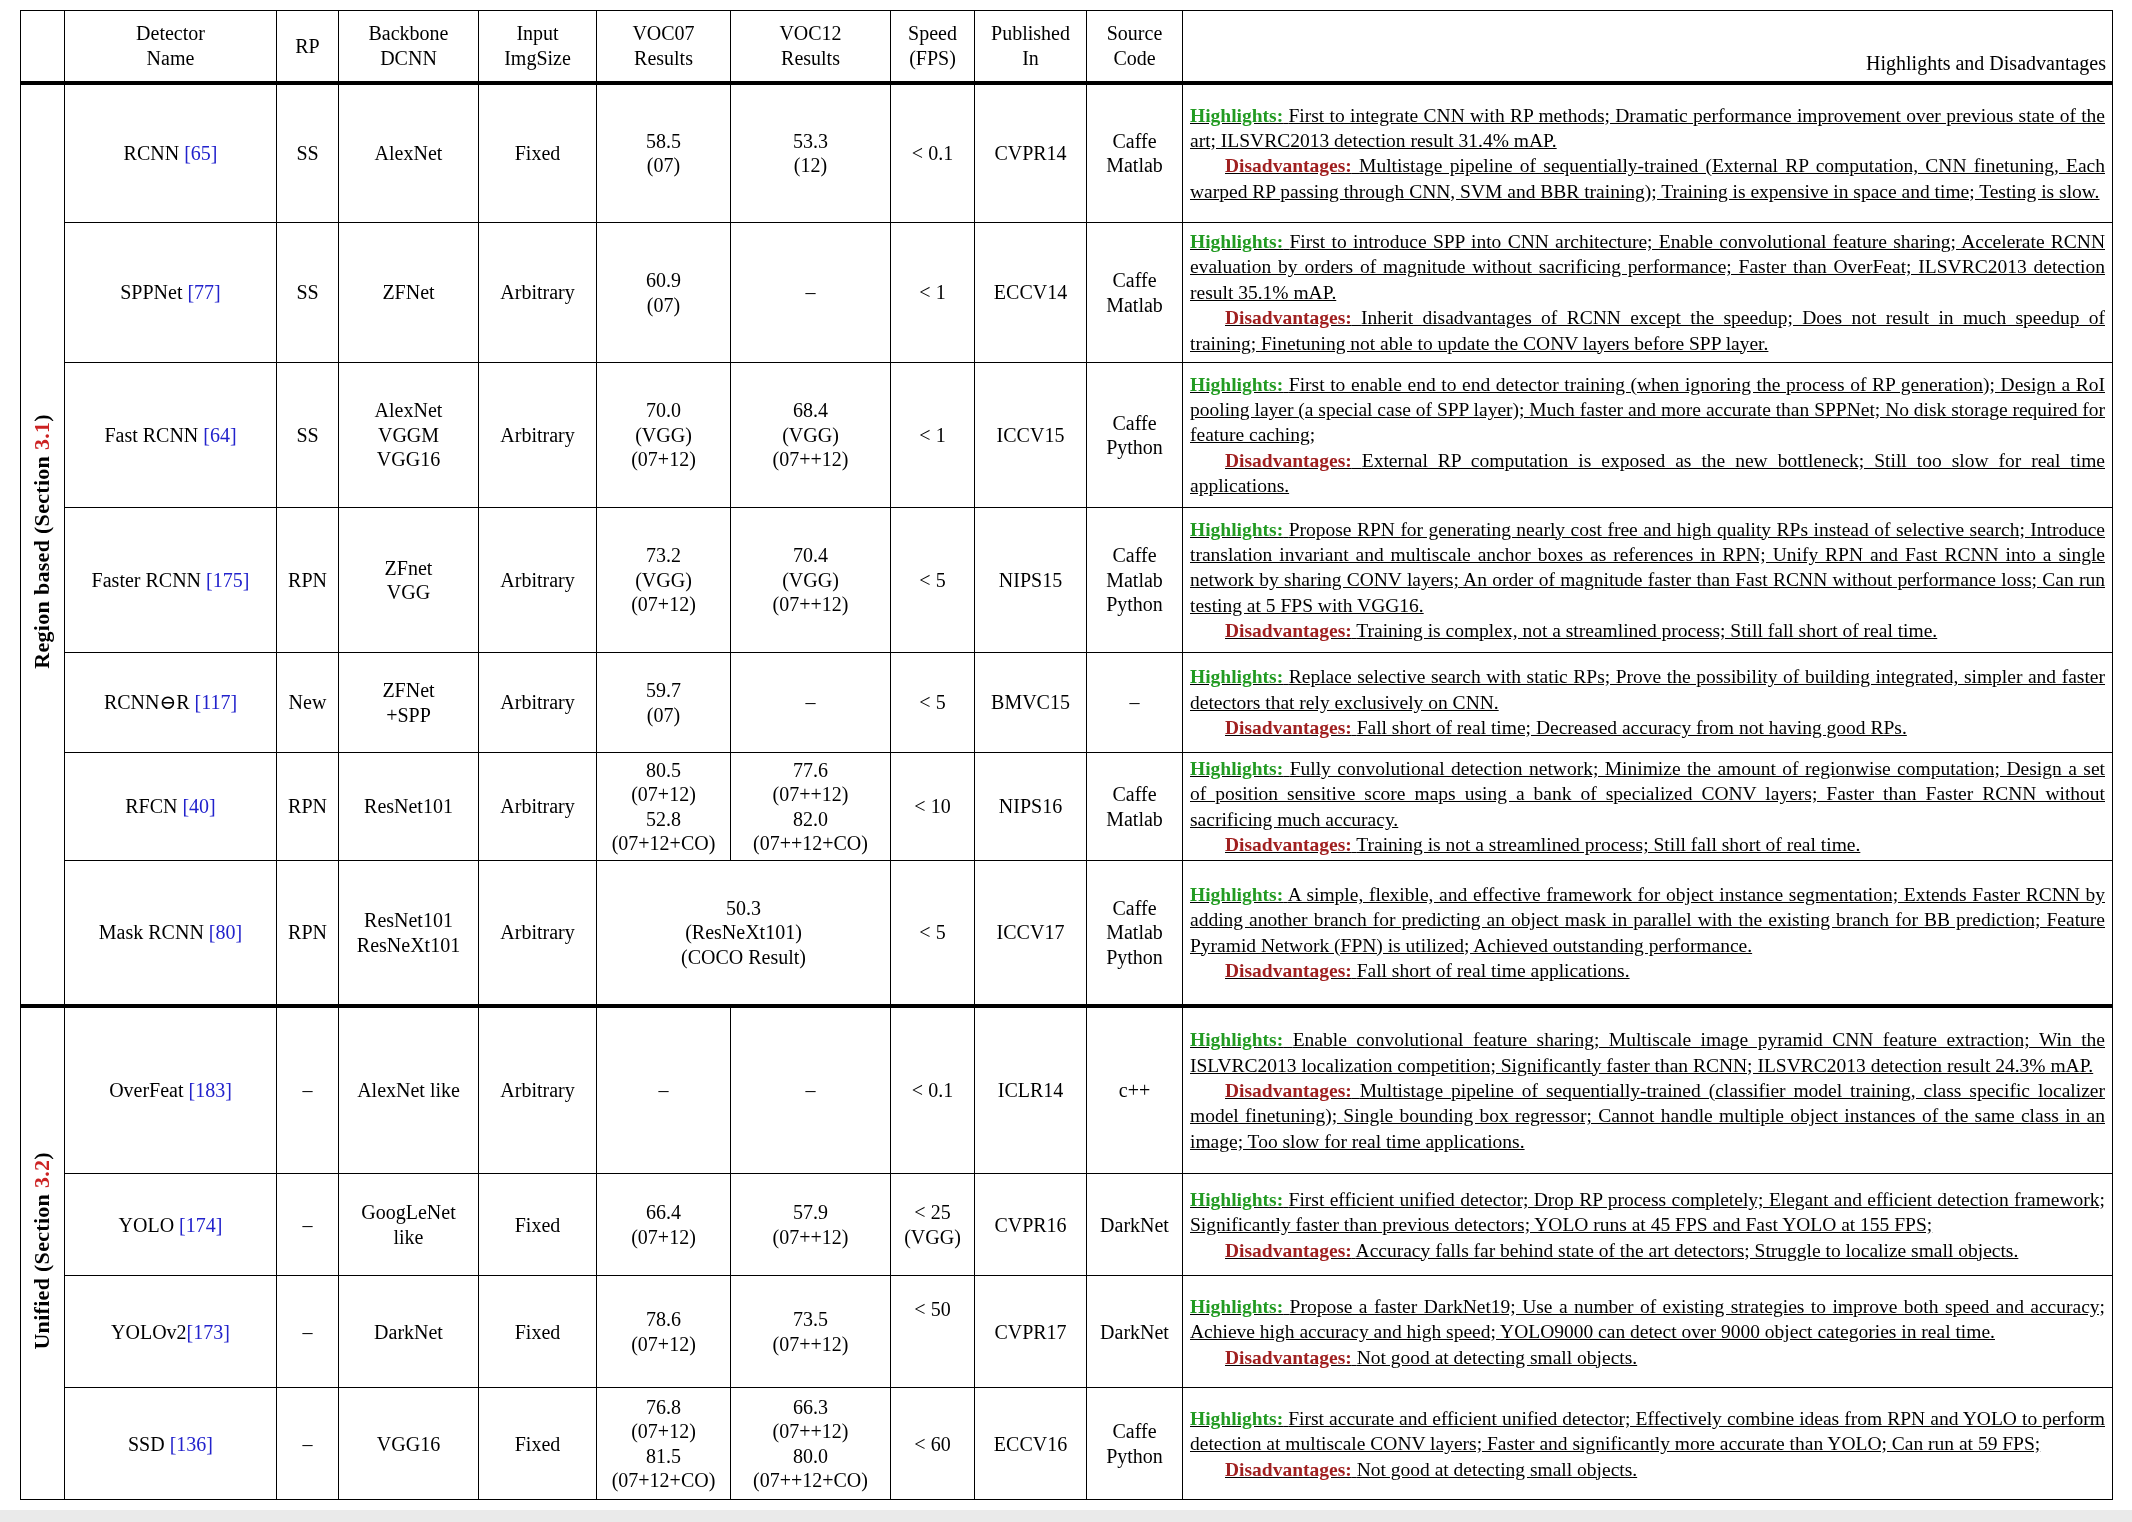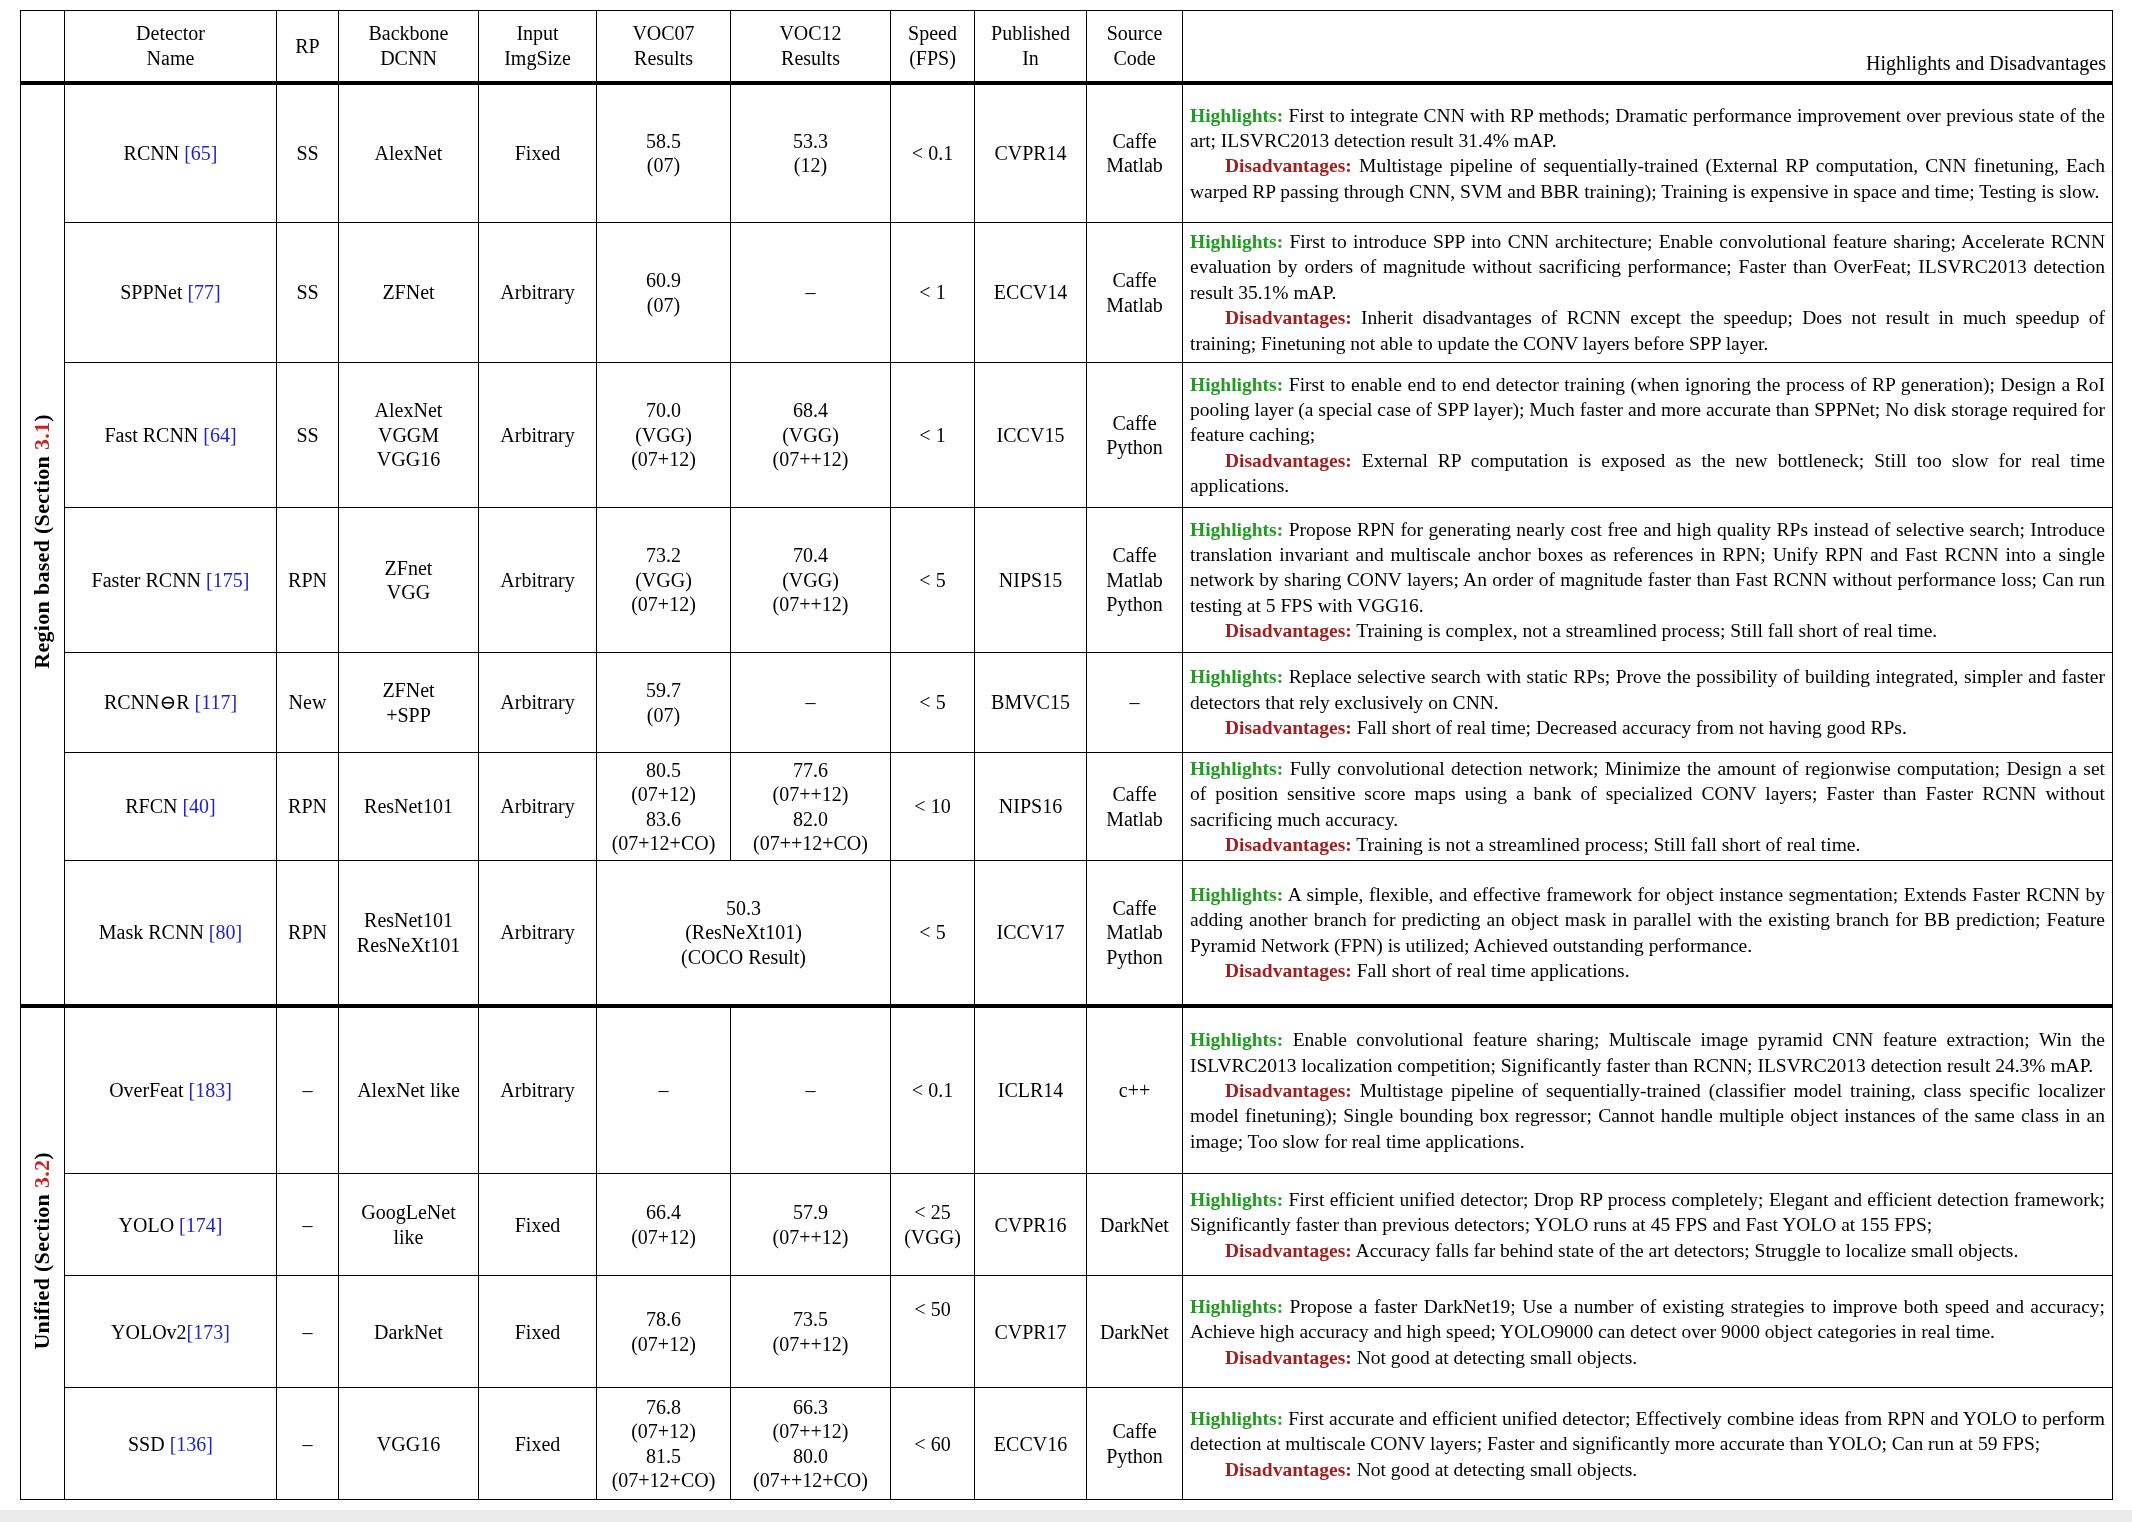--- a/index.html
+++ b/index.html
@@ -10,21 +10,21 @@
   }
   .tablewrap{position:absolute;left:20px;top:10px;}
   table{border-collapse:collapse;table-layout:fixed;width:2092px;border:1px solid #b91c1c;}
   td{
     border:1.5px solid #000;text-align:center;vertical-align:middle;
     font-size:20px;line-height:1.22;padding:2px 3px;overflow:hidden;
   }
   tr.thead td{border-bottom:4px solid #000;}
   tr.secend td{border-bottom:4px solid #000;}
   td.vthick{border-bottom:4px solid #000;}
-  td.hl{text-align:justify;padding:3px 7px;font-size:19.5px;line-height:1.3;}
+  td.hl{text-align:justify;padding:3px 7px;font-size:19.5px;line-height:1.3;text-decoration:underline;}
   td.hlhead{text-align:right;vertical-align:bottom;padding:0 6px 5px 6px;}
   .para{text-align:justify;}
   .ghl{color:#229b22;font-weight:bold;}
   .rdl{color:#a02020;font-weight:bold;margin-left:35px;}
   .ref{color:#2222cc;font-family:Liberation Serif, serif;}
   .secnum{color:#cc2222;}
   td.vcell{padding:0;}
   .vtext{
     writing-mode:vertical-rl;transform:rotate(180deg);
     font-weight:bold;font-size:22px;white-space:nowrap;letter-spacing:0.3px;
@@ -232,21 +232,21 @@
   </tr>
 
   <tr style="height:105px">
     <td><span>RFCN </span><span class="ref">[40]</span></td>
     <td>RPN</td>
     <td>ResNet101</td>
     <td>Arbitrary</td>
     <td>
             <div>80.5</div>
             <div>(07+12)</div>
-            <div>83.6</div>
+            <div>52.8</div>
             <div>(07+12+CO)</div>
           </td>
     <td>
             <div>77.6</div>
             <div>(07++12)</div>
             <div>82.0</div>
             <div>(07++12+CO)</div>
           </td>
     <td>&lt; 10</td>
     <td>NIPS16</td>

